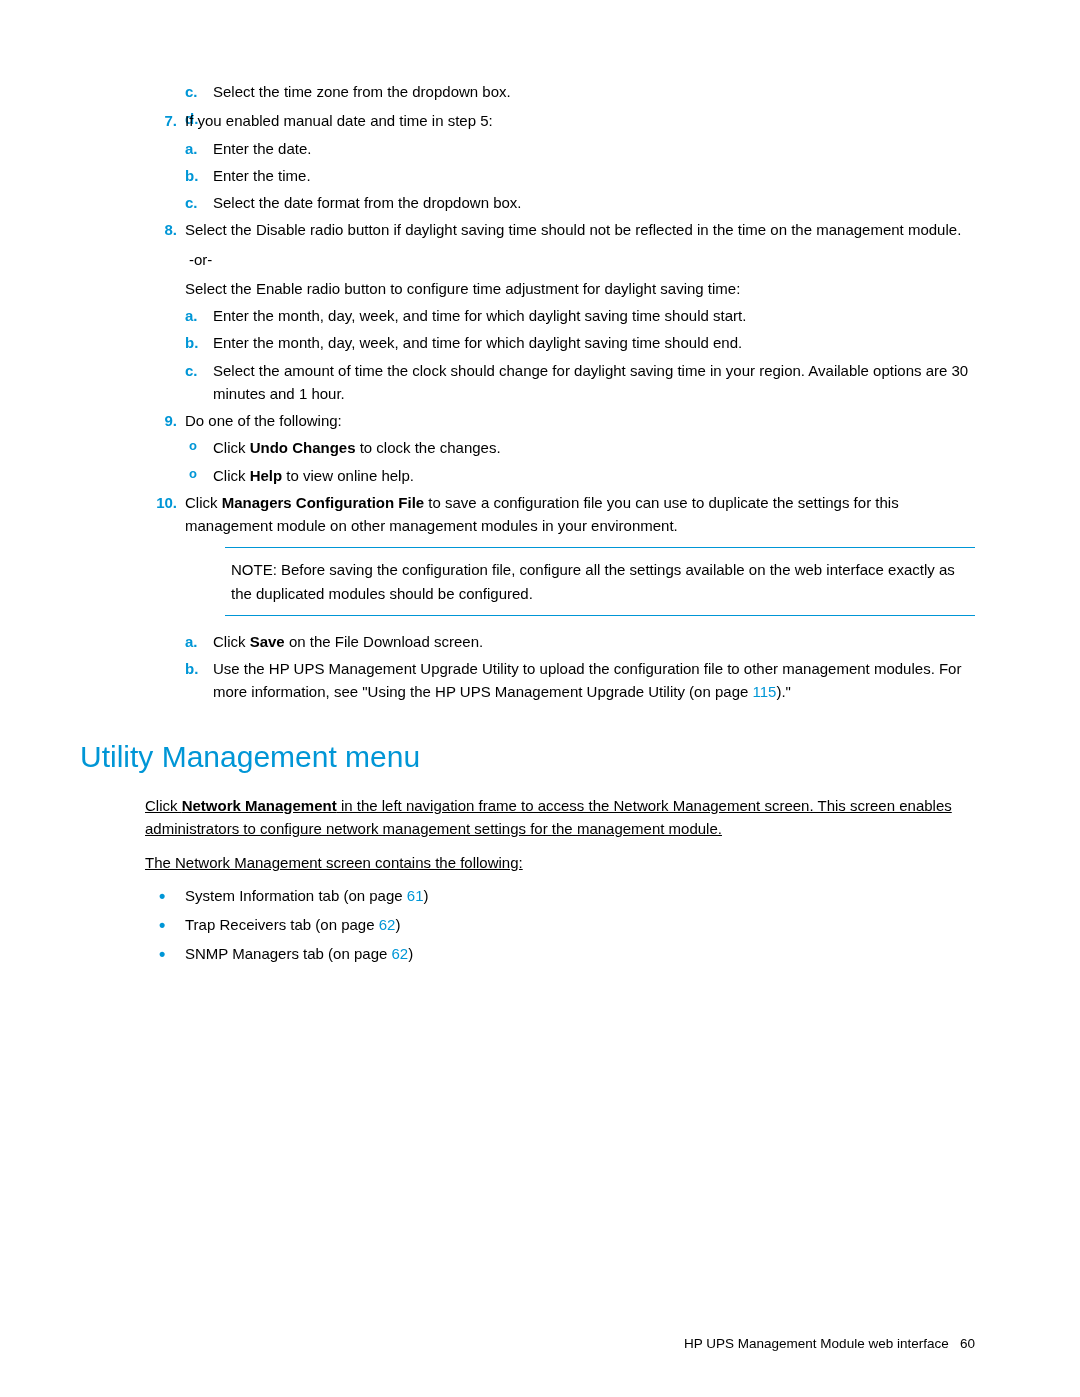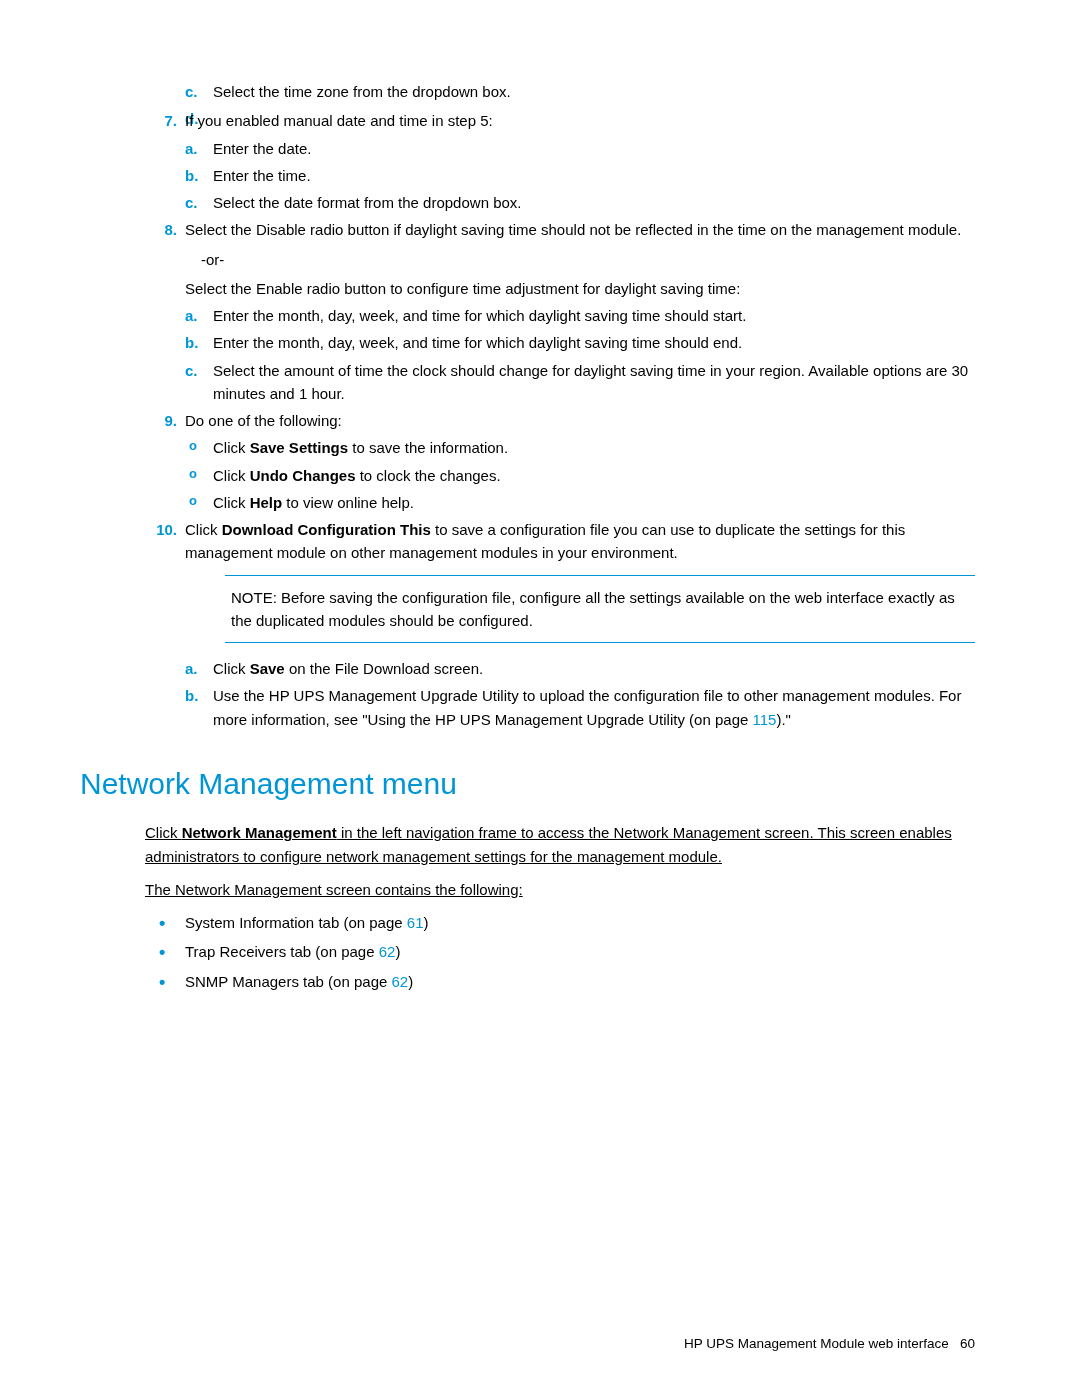--- a/index.html
+++ b/index.html
@@ -137,21 +137,21 @@
   .strong { font-weight: bold; }
   .link { color: #0096d6; margin-top: 28px; }
   .footer {
     position: absolute;
     bottom: 42px;
     right: 105px;
     font-size: 13.5px;
     color: #000;
     text-align: center;
   }
-  .or { margin: 6px 16px; }
+  .or { margin: 6px 4px; }
 </style>
 </head>
 <body>
 
 <div class="page">
   <div class="content">
 
     <ol class="orphan-sub">
       <li>
         <span class="let">c.</span>
@@ -202,53 +202,50 @@
             <span>Select the amount of time the clock should change for daylight saving time in your region. Available options are 30 minutes and 1 hour.</span>
           </li>
         </ol>
       </li>
 
       <li>
         <span class="num">9.</span>
         <span>Do one of the following:</span>
         <ul class="circ">
           <li>
-            <span>Click </span><span class="strong">Save Settings</span><span> to save the information.</span>
-          </li>
-          <li>
             <span>Click </span><span class="strong">Undo Changes</span><span> to clock the changes.</span>
           </li>
           <li>
             <span>Click </span><span class="strong">Help</span><span> to view online help.</span>
           </li>
         </ul>
       </li>
 
       <li>
         <span class="num">10.</span>
-        <span>Click </span><span class="strong">Download Configuration This</span><span> to save a configuration file you can use to duplicate the settings for this management module on other management modules in your environment.</span>
+        <span>Click </span><span class="strong">Managers Configuration File</span><span> to save a configuration file you can use to duplicate the settings for this management module on other management modules in your environment.</span>
 
         <div class="note-box">
           <span class="note-label">NOTE:</span><span>  Before saving the configuration file, configure all the settings available on the web interface exactly as the duplicated modules should be configured.</span>
         </div>
 
         <ol class="sub">
           <li>
             <span class="let">a.</span>
             <span>Click </span><span class="strong">Save</span><span> on the File Download screen.</span>
           </li>
           <li>
             <span class="let">b.</span>
             <span>Use the HP UPS Management Upgrade Utility to upload the configuration file to other management modules. For more information, see "Using the HP UPS Management Upgrade Utility (on page </span><span class="link">115</span><span>)."</span>
           </li>
         </ol>
       </li>
     </ol>
 
-    <h2 class="section">Network Management menu</h2>
+    <h2 class="section">Utility Management menu</h2>
 
     <p class="body-para">
       <span>Click </span><span class="strong">Network Management</span><span> in the left navigation frame to access the Network Management screen. This screen enables administrators to configure network management settings for the management module.</span>
     </p>
 
     <p class="body-para">The Network Management screen contains the following:</p>
 
     <ul class="dot">
       <li>
         <span>System Information tab (on page </span><span class="link">61</span><span>)</span>

